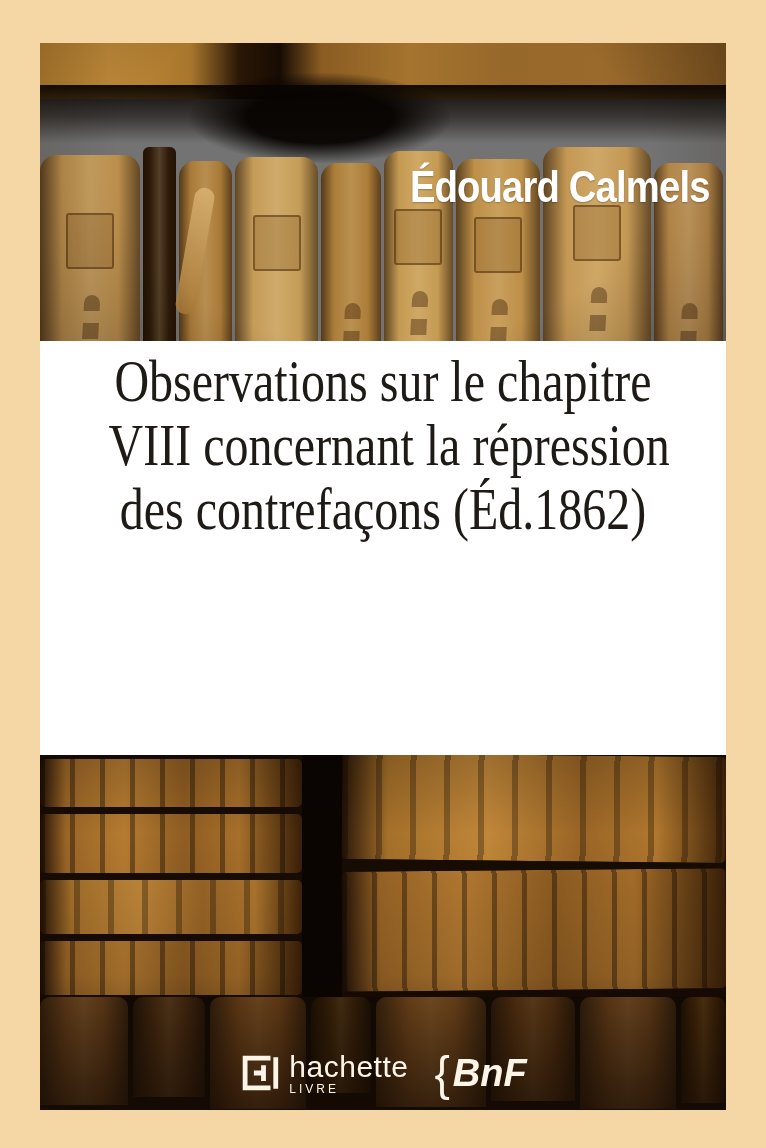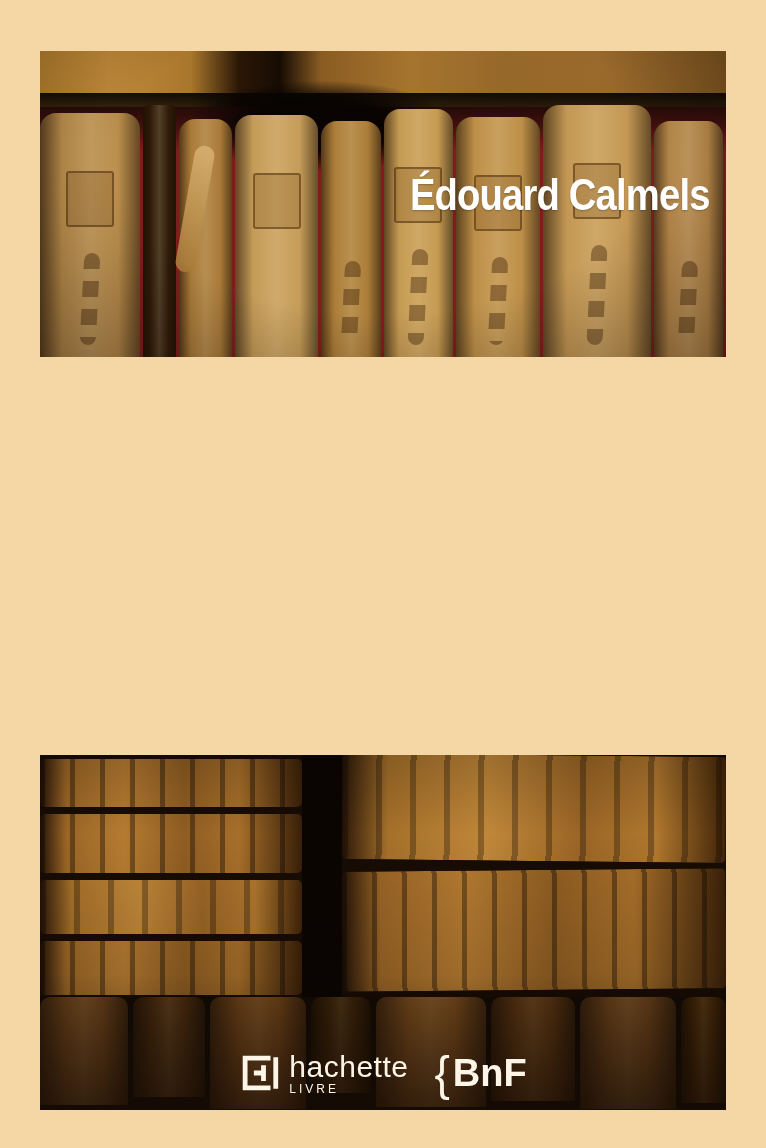--- a/index.html
+++ b/index.html
@@ -3,21 +3,21 @@
 <meta charset="utf-8">
 <style>
   html,body{margin:0;padding:0;background:#555;}
   .stage{width:766px;height:1148px;margin:0 auto;position:relative;
          font-family:"Liberation Sans",sans-serif;}
   
   .cover{position:absolute;inset:0;background:#f5d7a5;}
   .content{position:absolute;left:40px;top:35px;width:686px;height:1075px;overflow:hidden;}
 
   
-  .photo-top{position:absolute;left:0;top:16px;width:686px;height:306px;background:#7f1d1d;overflow:hidden;}
+  .photo-top{position:absolute;left:0;top:8px;width:686px;height:356px;background:#737373;overflow:hidden;}
   .shelf-top{position:absolute;left:0;top:0;right:0;height:56px;
     background:linear-gradient(90deg,#b5812f 0%,#c08a3a 10%,#a8762c 22%,#2a1706 29%,#170c03 35%,#8a5c22 41%,#a5742e 54%,#96682a 68%,#9a6a2c 82%,#7c5420 100%);}
   .shelf-shadow{position:absolute;left:0;top:42px;right:0;height:58px;
     background:linear-gradient(180deg,rgba(10,5,1,.95),rgba(10,5,1,.55) 55%,rgba(10,5,1,0));}
   .shelf-blob{position:absolute;left:150px;top:30px;width:260px;height:90px;
     background:radial-gradient(ellipse at center,rgba(6,3,1,.95) 0 40%,rgba(6,3,1,0) 72%);}
   .spines{position:absolute;left:0;right:0;top:58px;bottom:0;display:flex;align-items:flex-end;gap:3px;}
   .spine{position:relative;border-radius:16px 16px 0 0;
     background-image:linear-gradient(90deg,rgba(25,12,3,.60),rgba(25,12,3,0) 22%,rgba(255,235,190,.18) 50%,rgba(25,12,3,0) 78%,rgba(25,12,3,.55));}
   .spine .label{position:absolute;left:50%;transform:translateX(-50%);top:58px;width:44px;height:52px;
@@ -82,21 +82,21 @@
   
   .logos{position:absolute;left:0;right:0;bottom:14px;display:flex;justify-content:center;
     align-items:center;gap:26px;}
   .hachette{display:flex;align-items:center;gap:8px;color:#fdf6e8;}
   .hachette svg{display:block;}
   .h-text{display:flex;flex-direction:column;line-height:1;}
   .h-name{font-size:30px;letter-spacing:.5px;}
   .h-sub{font-size:12px;letter-spacing:3px;margin-top:1px;}
   .bnf{display:flex;align-items:center;color:#fdf6e8;}
   .bnf-brace{font-size:46px;font-weight:400;line-height:1;margin-right:3px;transform:scaleY(1.05);}
-  .bnf-name{font-size:38px;font-weight:bold;letter-spacing:0;}
+  .bnf-name{font-size:38px;font-weight:bold;letter-spacing:0;font-style:italic;}
 </style>
 </head>
 <body>
 
 <div class="stage">
   <div class="cover"></div>
 
   <div class="content">
 
     <div class="photo-top">
@@ -132,20 +132,27 @@
           </div>
         <div class="spine s9">
             <div class="script"></div>
           </div>
         <div class="spine s10"></div>
       </div>
       <div class="vignette"></div>
       <div class="author">Édouard Calmels</div>
     </div>
 
+    <div class="band">
+      <div class="title-block">
+        <div class="title-line">Observations sur le chapitre</div>
+        <div class="title-line">VIII concernant la répression</div>
+        <div class="title-line">des contrefaçons (Éd.1862)</div>
+      </div>
+    </div>
 
     <div class="photo-bottom">
       <div class="stack-left">
         <div class="brow r1"></div>
         <div class="brow r2"></div>
         <div class="brow light r3"></div>
         <div class="brow r4"></div>
       </div>
       <div class="mid-gap"></div>
       <div class="stack-right">

